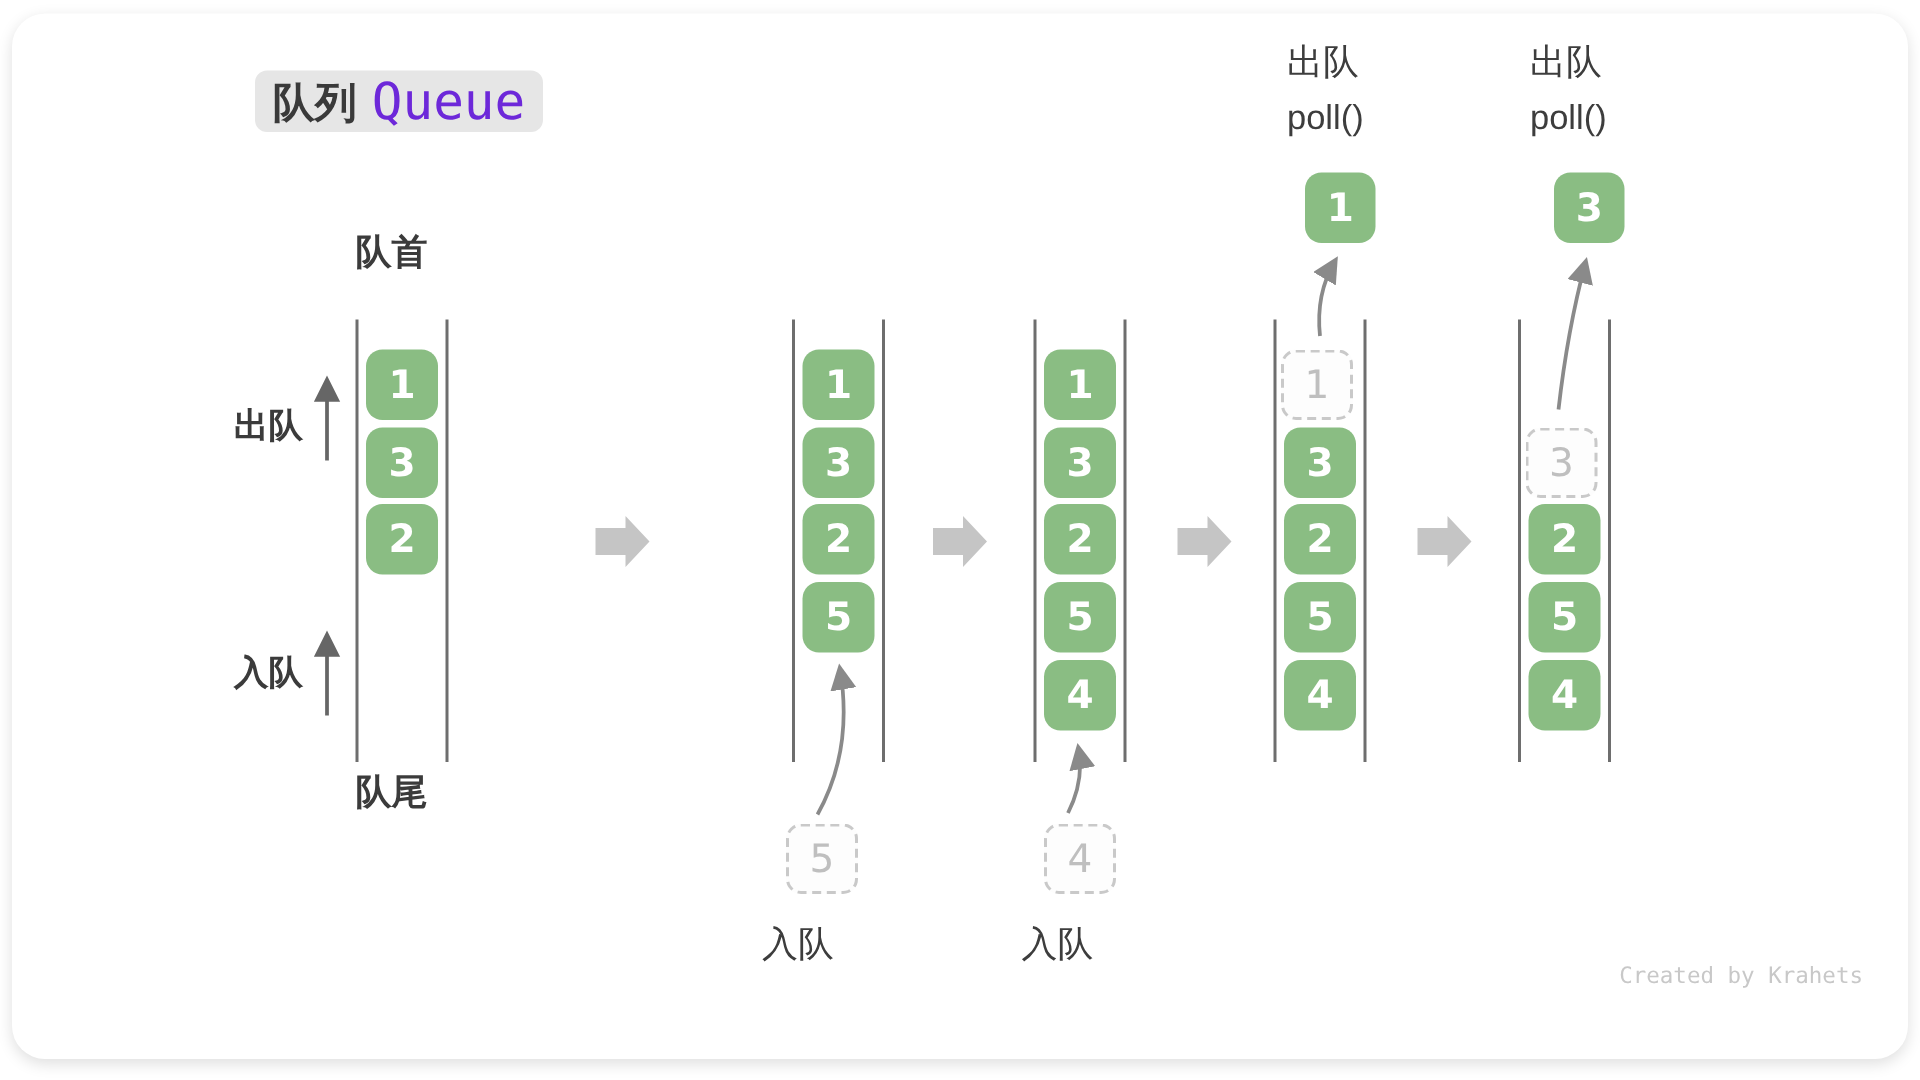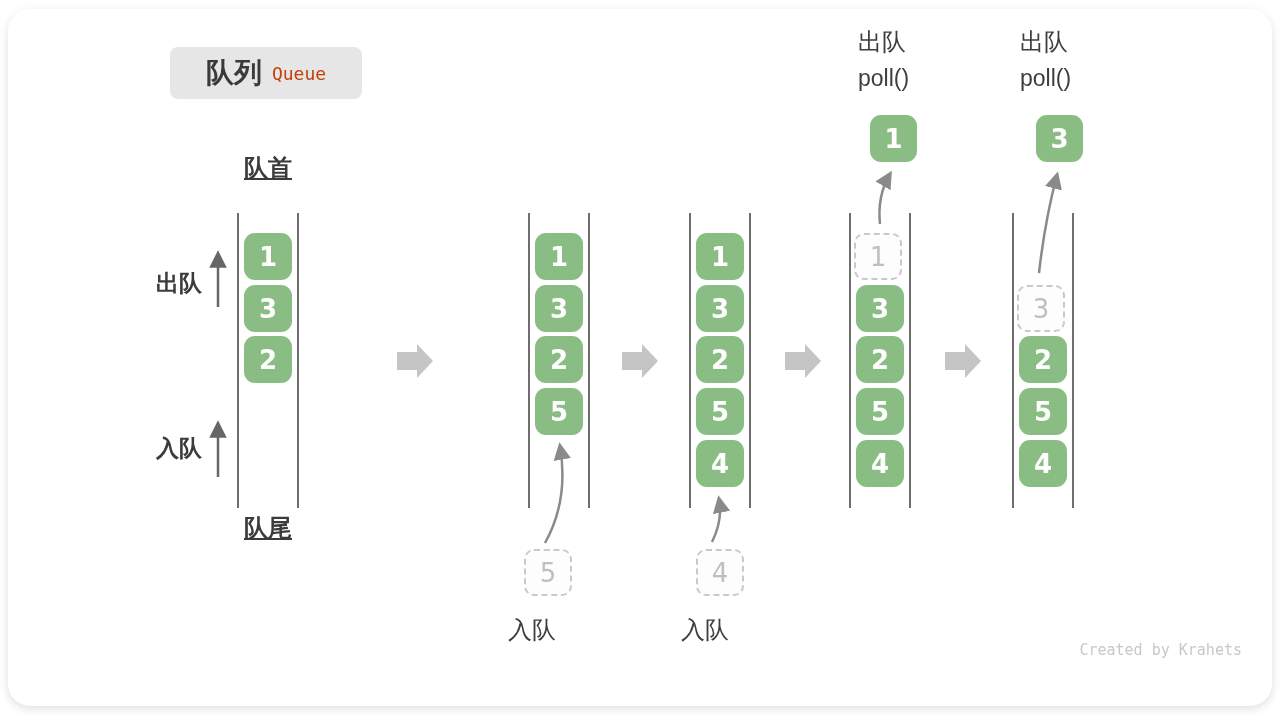--- a/index.html
+++ b/index.html
@@ -6,30 +6,30 @@
   .canvas {
     position: relative; width: 1280px; height: 720px; overflow: hidden;
     font-family: "Liberation Sans", sans-serif;
   }
   .card {
     position: absolute; left: 8px; top: 9px; width: 1264px; height: 697px;
     background: #ffffff; border-radius: 22px;
     box-shadow: 0 3px 10px rgba(0,0,0,0.13);
   }
   .title-box {
-    position: absolute; left: 170px; top: 47px; width: 192px; height: 52px;
+    position: absolute; left: 170px; top: 47px; width: 192px; height: 41px;
     background: #e6e6e6; border-radius: 8px;
-    display: flex; align-items: center; justify-content: center; gap: 10px;
+    display: flex; align-items: flex-end; justify-content: center; gap: 10px;
   }
   .title-zh { font-weight: bold; font-size: 28px; color: #3a3a3a; }
-  .title-en { font-family: "DejaVu Sans Mono", monospace; font-size: 18px; color: #c2410c; }
+  .title-en { font-family: "DejaVu Sans Mono", monospace; font-size: 34px; color: #6d28d9; }
 
   .cap-label {
-    position: absolute; width: 62px; text-align: center;
-    font-weight: bold; font-size: 24px; color: #3b3b3b; text-decoration: underline;
+    position: absolute; width: 62px; 
+    font-weight: bold; font-size: 24px; color: #3b3b3b;
   }
   .side-label {
     position: absolute; width: 62px; text-align: right;
     font-weight: bold; font-size: 23px; color: #3b3b3b;
   }
 
   .queue { position: absolute; top: 213px; width: 62px; height: 295px; }
   .wall { position: absolute; top: 0; width: 2px; height: 295px; background: #6e6e6e; }
   .wall.l { left: 0; } .wall.r { right: 0; }
 

